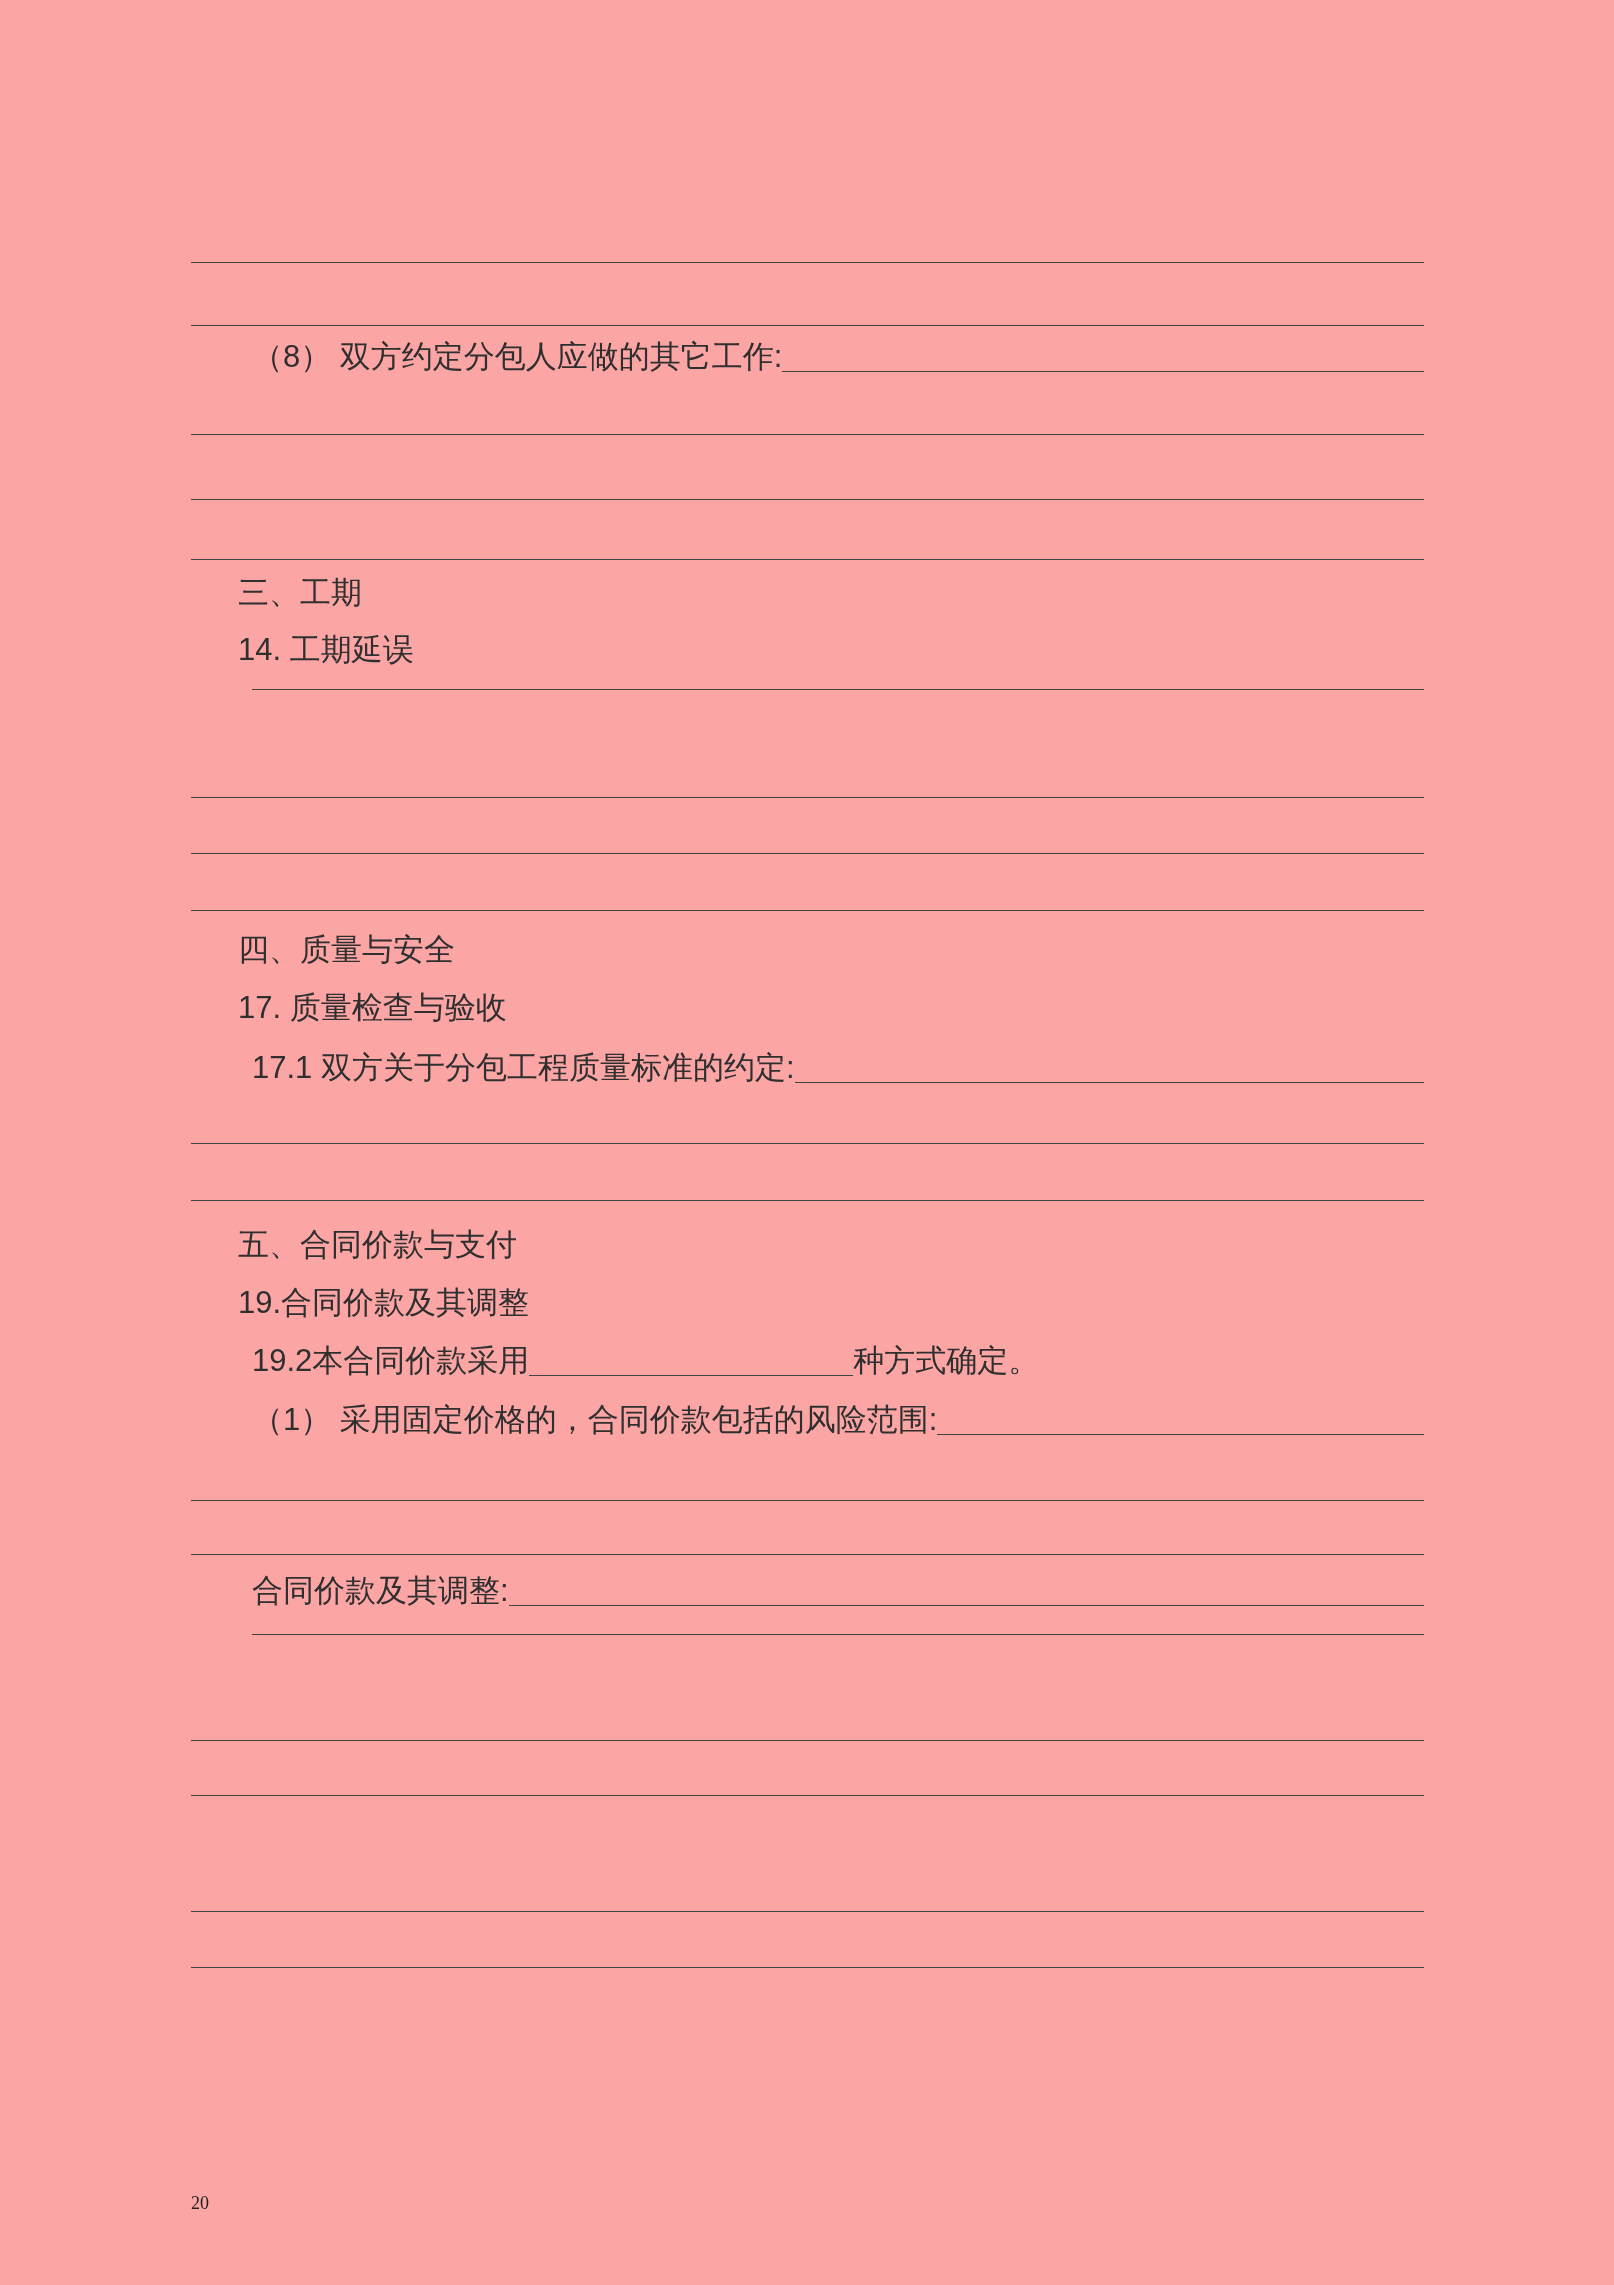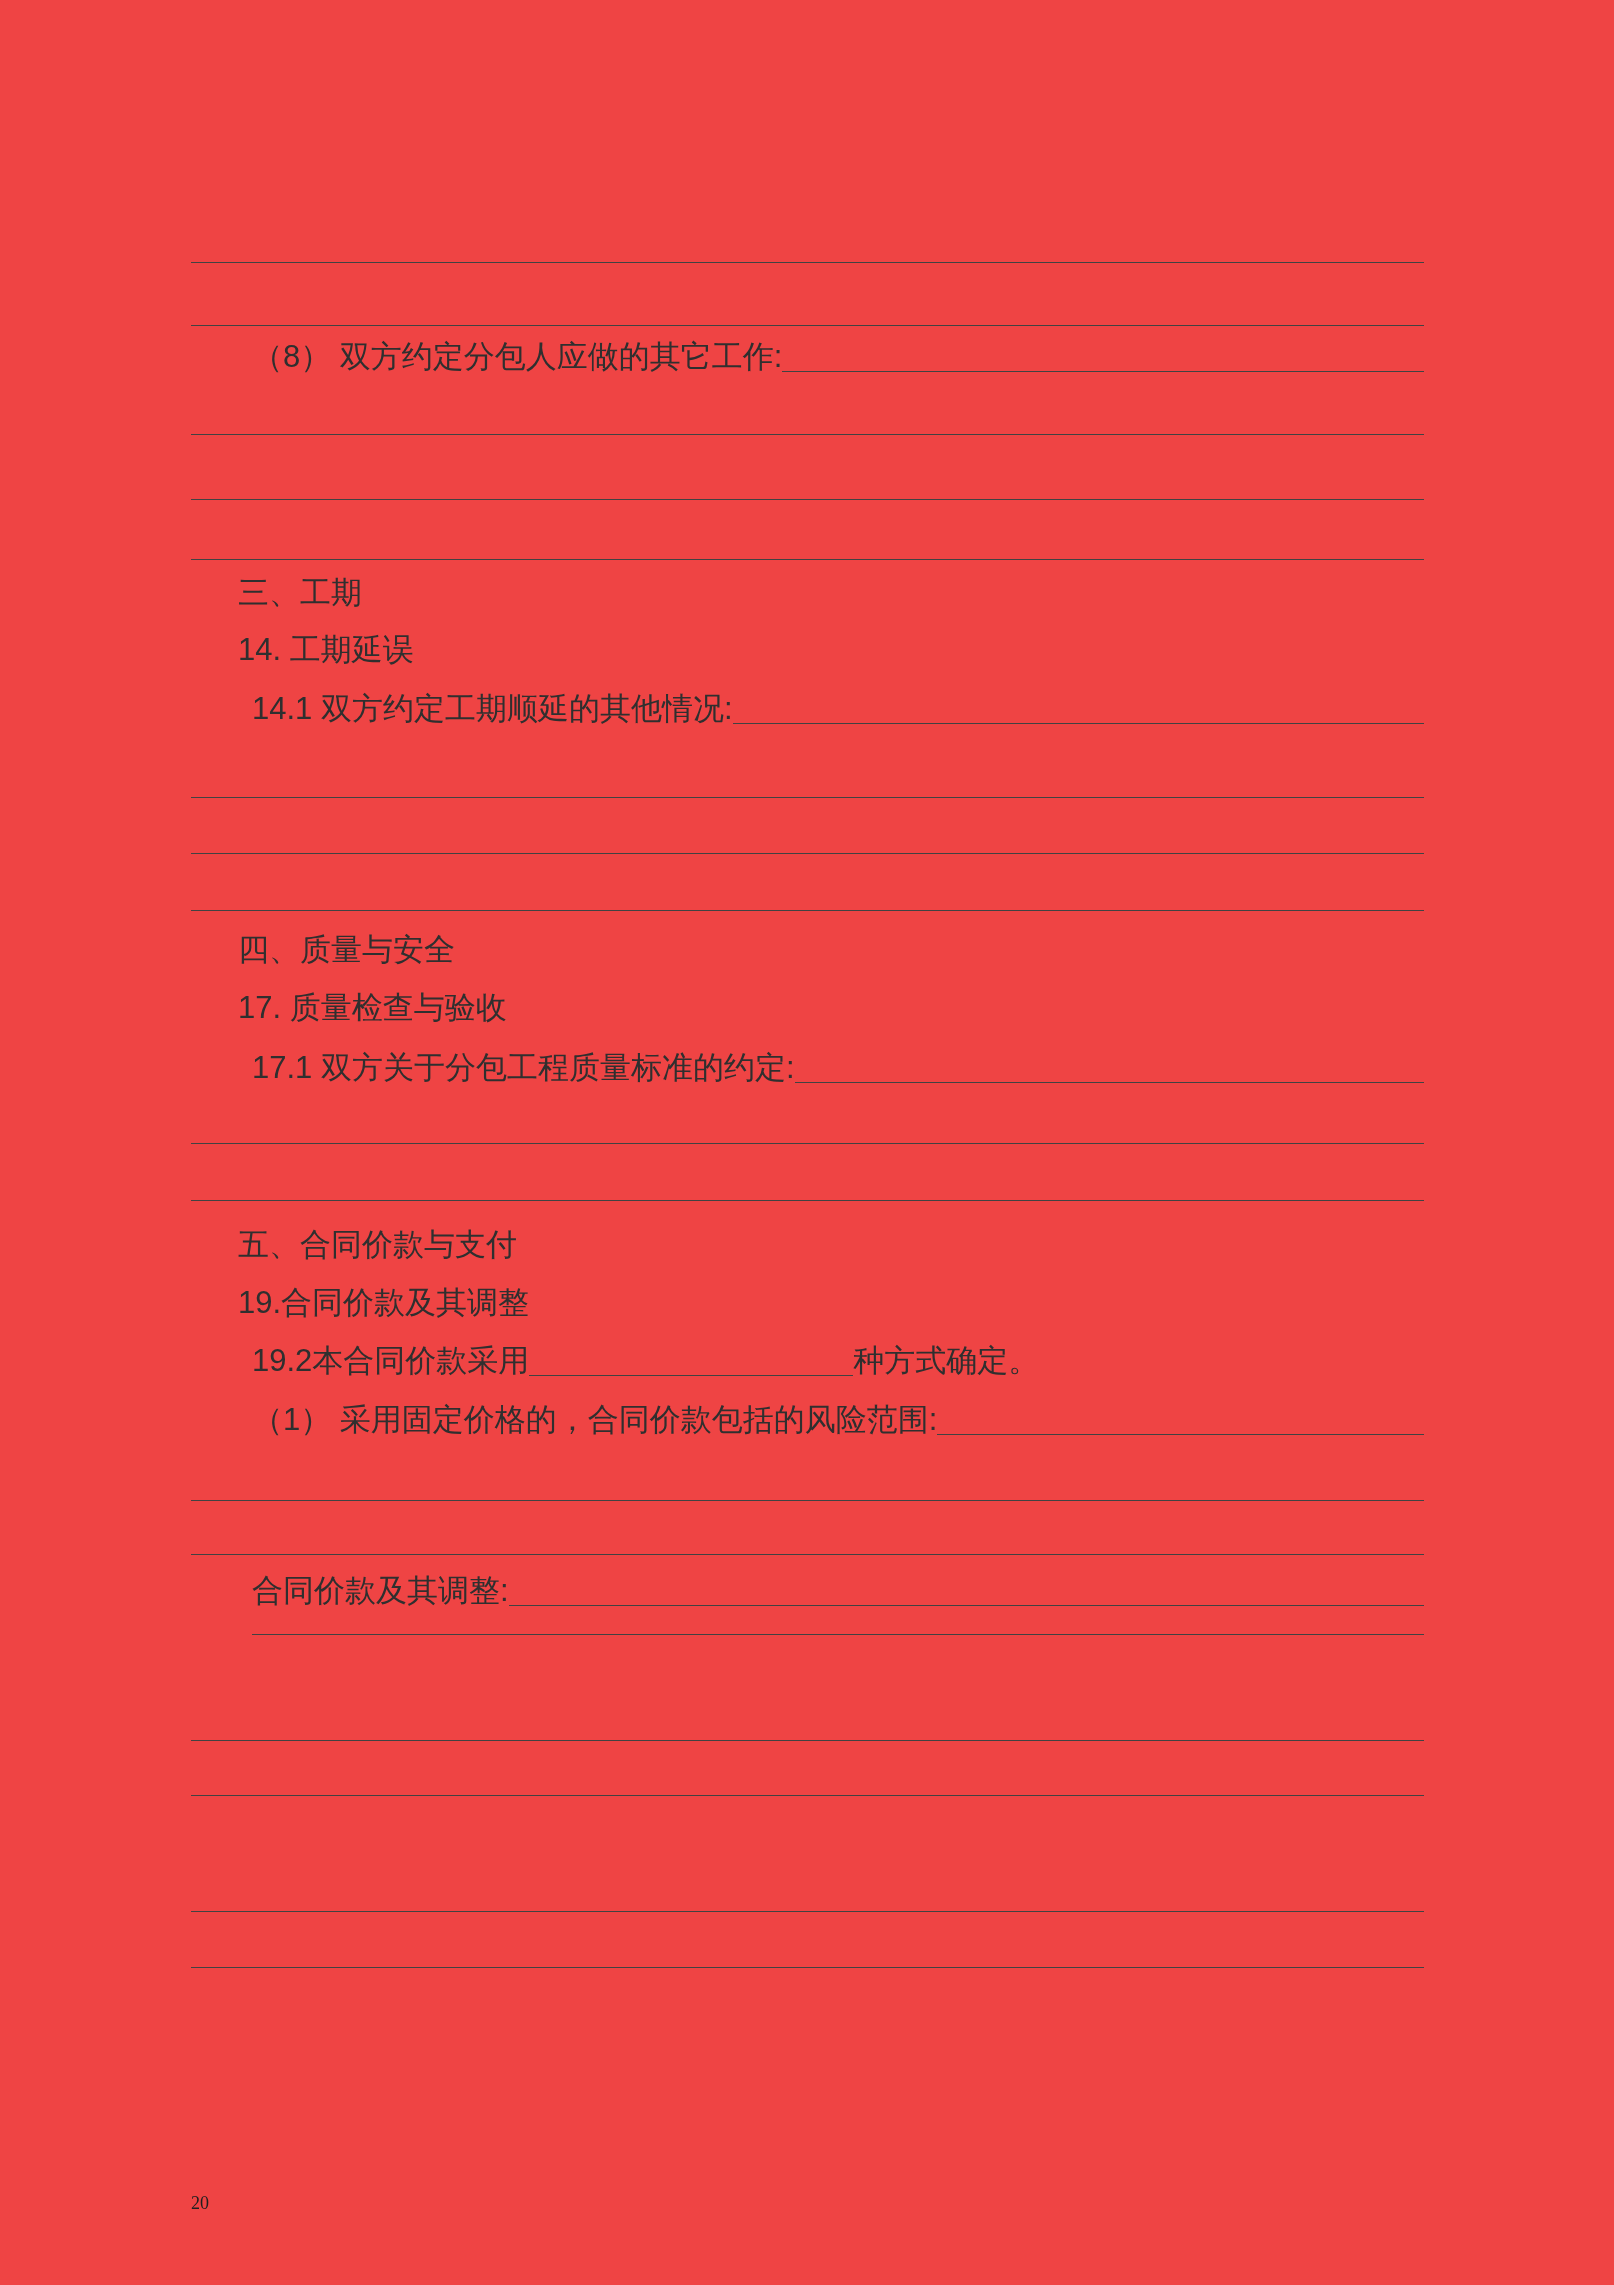--- a/index.html
+++ b/index.html
@@ -4,21 +4,21 @@
 <style>
   html, body {
     margin: 0;
     padding: 0;
     background: #ffffff;
   }
   .page {
     position: relative;
     width: 1615px;
     height: 2285px;
-    background: #ef4444;
+    background: #fca5a5;
     overflow: hidden;
     font-family: "Liberation Sans", "DejaVu Sans", sans-serif;
     color: #2f2f2f;
     font-size: 31px;
   }
   .hline {
     position: absolute;
     left: 191px;
     right: 191px;
     height: 0;
@@ -74,21 +74,20 @@
     <span class="label">（8） 双方约定分包人应做的其它工作:</span>
     <span class="fill"></span>
   </div>
   <div class="hline" style="top:434px"></div>
   <div class="hline" style="top:499px"></div>
   <div class="hline" style="top:559px"></div>
 
   <div class="text" style="top:573px">三、工期</div>
   <div class="text" style="top:630px">14. 工期延误</div>
   <div class="row" style="top:689px">
-    <span class="label">14.1 双方约定工期顺延的其他情况:</span>
     <span class="fill"></span>
   </div>
   <div class="hline" style="top:797px"></div>
   <div class="hline" style="top:853px"></div>
   <div class="hline" style="top:910px"></div>
 
   <div class="text" style="top:930px">四、质量与安全</div>
   <div class="text" style="top:988px">17. 质量检查与验收</div>
   <div class="row" style="top:1048px">
     <span class="label">17.1 双方关于分包工程质量标准的约定:</span>

